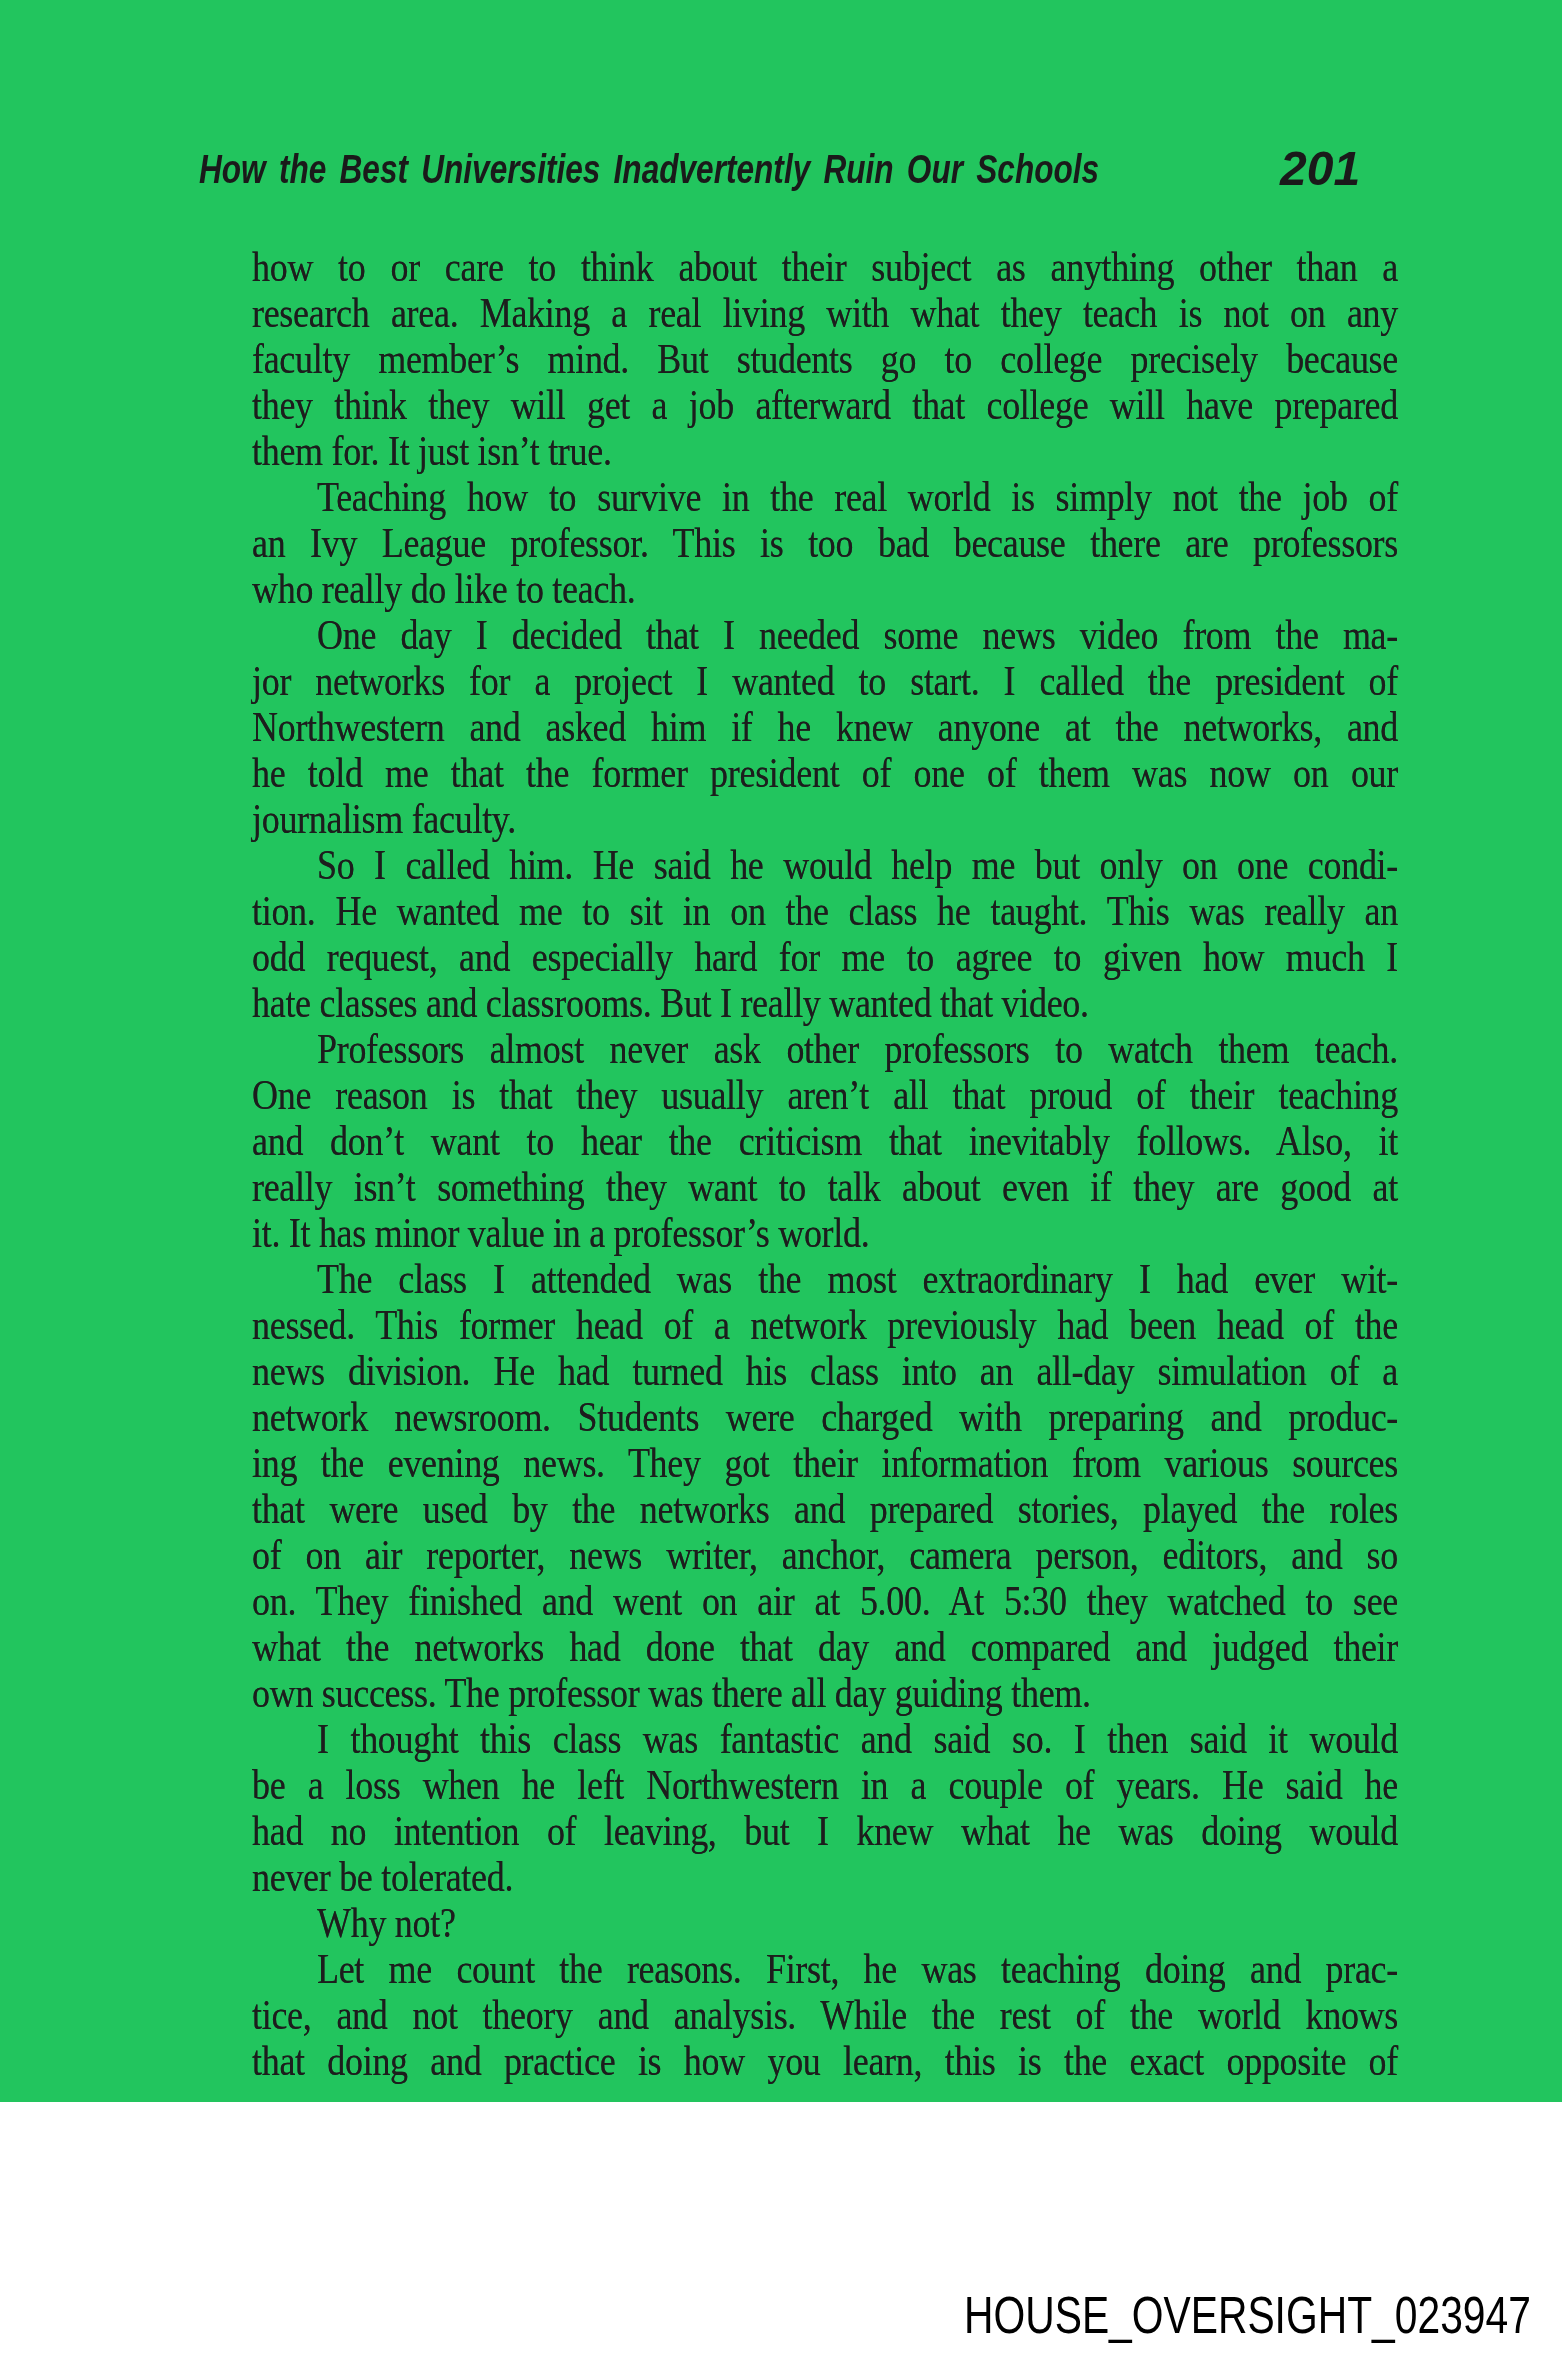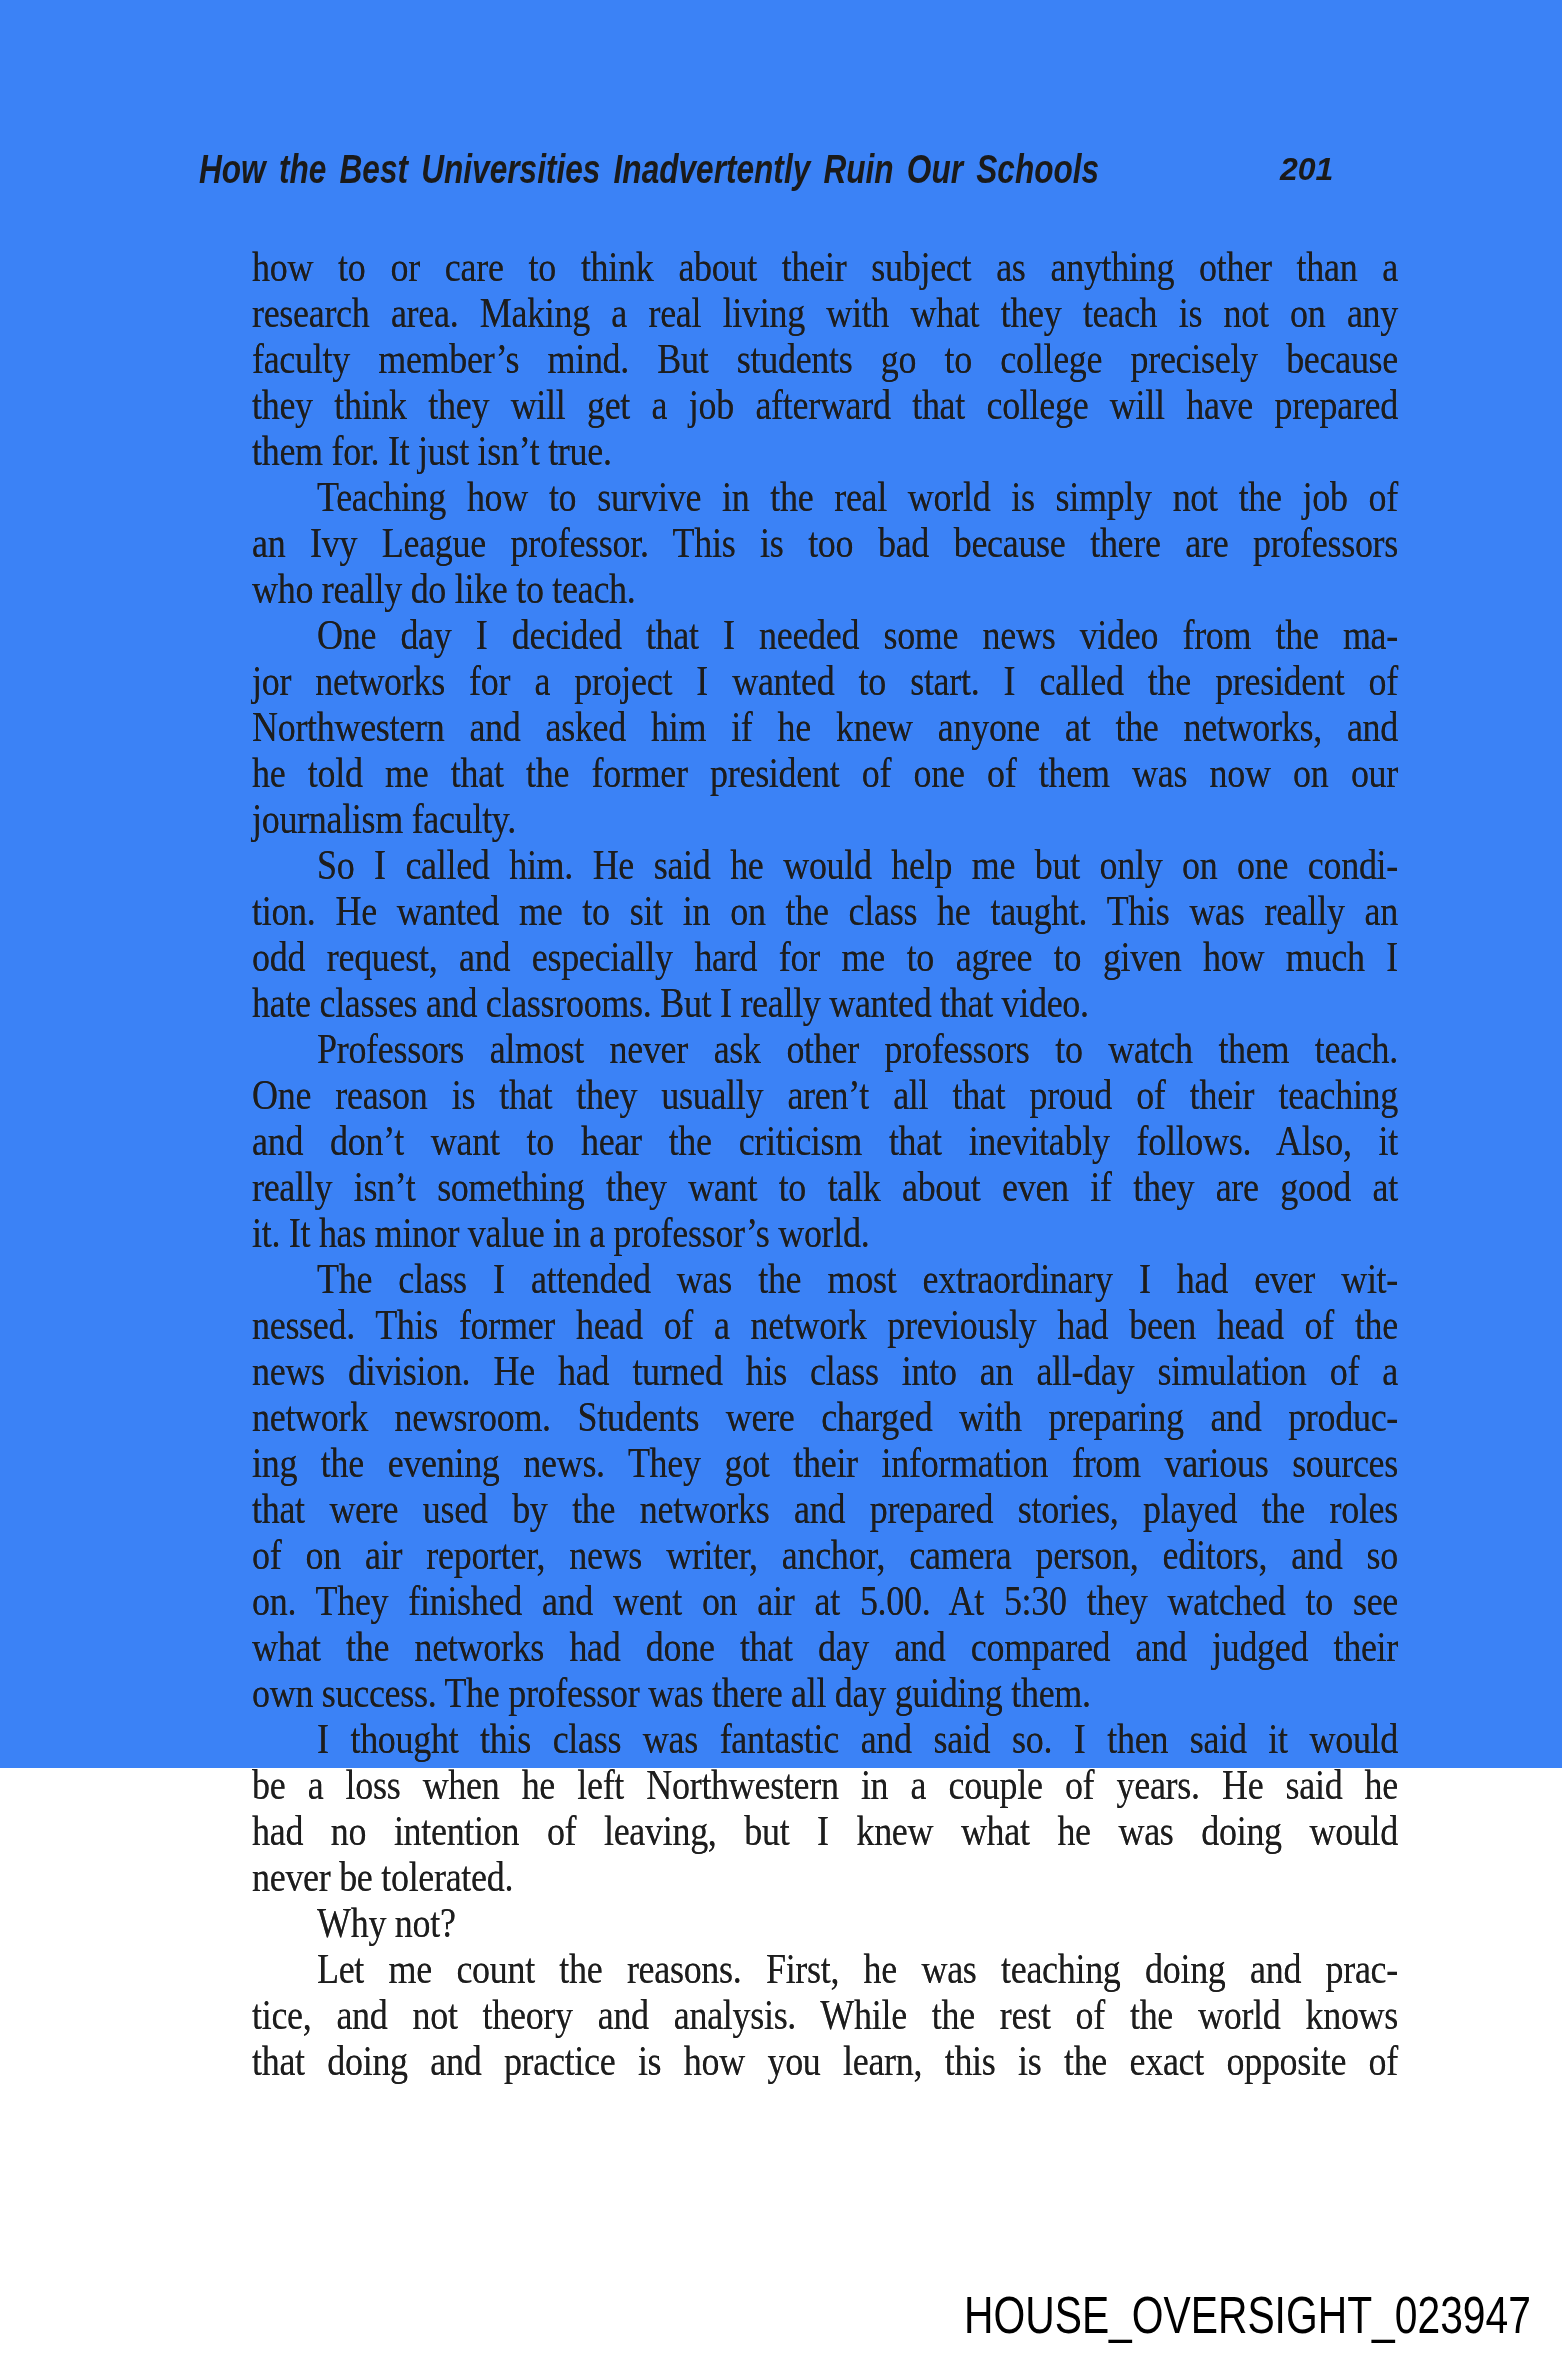--- a/index.html
+++ b/index.html
@@ -10,22 +10,22 @@
   body {
     width: 1562px;
     height: 2354px;
     position: relative;
     overflow: hidden;
   }
   .page {
     position: absolute;
     left: 0; top: 0;
     width: 1562px;
-    height: 1768px;
-    background: #3b82f6;
+    height: 2102px;
+    background: #22c55e;
   }
   .running-head-title {
     position: absolute;
     left: 199px;
     top: 145px;
     font-family: "Liberation Sans", sans-serif;
     font-weight: bold;
     font-style: italic;
     font-size: 40px;
     line-height: 48px;
@@ -35,21 +35,21 @@
     transform: scaleX(0.79);
     transform-origin: left top;
   }
   .running-head-page {
     position: absolute;
     left: 1280px;
     top: 145px;
     font-family: "Liberation Sans", sans-serif;
     font-weight: bold;
     font-style: italic;
-    font-size: 32px;
+    font-size: 48px;
     line-height: 48px;
     color: #1a1a1a;
     white-space: nowrap;
   }
   .body-text {
     position: absolute;
     left: 209px;
     top: 245px;
     width: 1146px;
     font-family: "Liberation Serif", serif;

